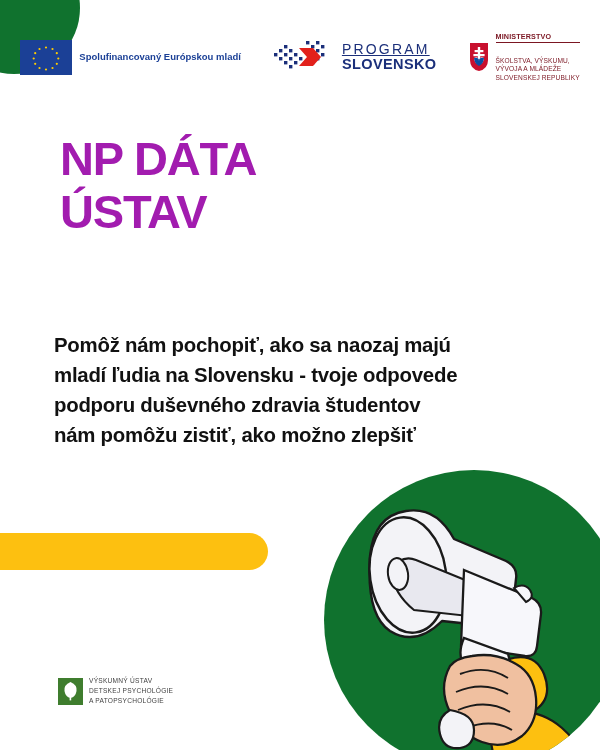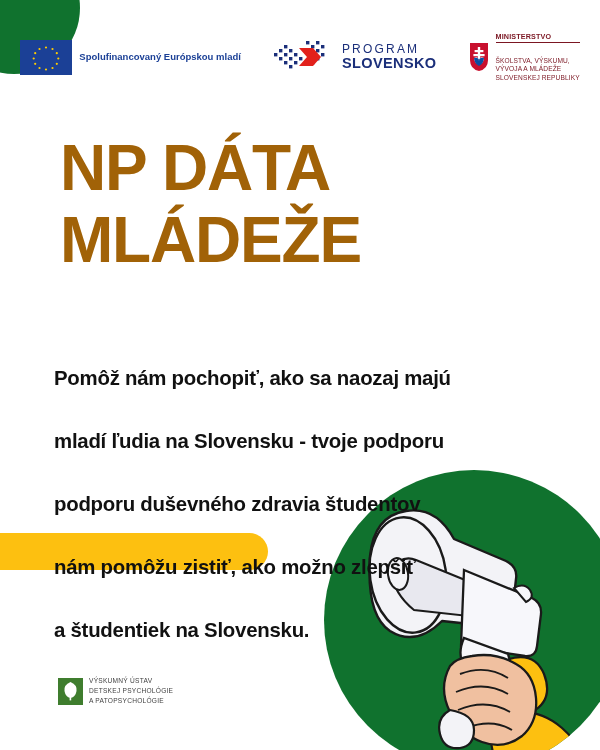--- a/index.html
+++ b/index.html
@@ -66,60 +66,60 @@
   .eu-stars { position: absolute; inset: 0; }
   .eu-text {
     font-size: 9.5px; font-weight: bold; line-height: 1.25;
     color: #1b4096; white-space: nowrap;
   }
 
   
   .ps-mark { width: 62px; height: 34px; flex: 0 0 auto; }
   .ps-text { line-height: 1.05; color: #1b2f7a; }
   .ps-text .ps-l1 {
-    font-size: 12px; letter-spacing: 2.2px; font-weight: normal; display: block;
+    font-size: 14px; letter-spacing: 2.2px; font-weight: normal; display: block; text-decoration: underline;
   }
   .ps-text .ps-l2 {
     font-size: 14.5px; letter-spacing: .4px; font-weight: bold; display: block; text-align: right;
   }
 
   
   .mi-crest { width: 20px; height: 30px; flex: 0 0 auto; }
   .mi-text { color: #7b1622; line-height: 1.28; }
   .mi-text .mi-l1 {
     font-size: 7.2px; font-weight: bold; letter-spacing: .15px; display: block;
     border-bottom: 1px solid #7b1622; padding-bottom: .5px; margin-bottom: 14px;
   }
   .mi-text .mi-sub { font-size: 6.6px; display: block; letter-spacing: .1px; }
 
   
   .headline {
     position: absolute;
     left: 60px; top: 132px;
     width: 470px;
-    color: #a16207;
-    font-size: 64px;
+    color: #a21caf;
+    font-size: 47px;
     font-weight: bold;
     line-height: 1.13;
     letter-spacing: -1.2px;
   }
   .headline .hl-line { display: block; white-space: nowrap; }
 
   
   .body-copy {
     position: absolute;
     left: 54px; top: 331px;
     width: 480px;
     color: #111111;
     font-size: 20.4px;
     font-weight: bold;
     line-height: 1.47;
     letter-spacing: -0.25px;
   }
-  .body-copy .bc-line { display: block; white-space: nowrap; margin-top: 33px; }
+  .body-copy .bc-line { display: block; white-space: nowrap; }
 
   
   .footer-logos {
     position: absolute;
     left: 58px; top: 676px;
     display: flex; align-items: center; gap: 26px;
   }
   .vudpap { display: flex; align-items: center; gap: 6px; }
   .vudpap-mark { width: 25px; height: 27px; flex: 0 0 auto; }
   .vudpap-text {
@@ -254,29 +254,28 @@
         <span class="mi-l1">MINISTERSTVO</span>
         <span class="mi-sub">ŠKOLSTVA, VÝSKUMU,</span>
         <span class="mi-sub">VÝVOJA A MLÁDEŽE</span>
         <span class="mi-sub">SLOVENSKEJ REPUBLIKY</span>
       </div>
     </div>
   </div>
 
   <h1 class="headline">
     <span class="hl-line">NP DÁTA</span>
-    <span class="hl-line">MLÁDEŽE</span>
+    <span class="hl-line">ÚSTAV</span>
   </h1>
 
   <p class="body-copy">
     <span class="bc-line">Pomôž nám pochopiť, ako sa naozaj majú</span>
-    <span class="bc-line">mladí ľudia na Slovensku - tvoje podporu</span>
+    <span class="bc-line">mladí ľudia na Slovensku - tvoje odpovede</span>
     <span class="bc-line">podporu duševného zdravia študentov</span>
     <span class="bc-line">nám pomôžu zistiť, ako možno zlepšiť</span>
-    <span class="bc-line">a študentiek na Slovensku.</span>
   </p>
 
   <div class="footer-logos">
 
     <div class="vudpap">
       <svg class="vudpap-mark" viewBox="0 0 25 27">
         <rect x="0" y="0" width="25" height="27" fill="#3f7d2e"></rect>
         <path d="M12.5 4 q7 3 6 9 q-1 6 -6 7 q-5 -1 -6 -7 q-1 -6 6 -9 z" fill="#ffffff"></path>
         <rect x="11.6" y="13" width="1.6" height="11" fill="#ffffff"></rect>
         <path d="M12.4 18 l-4 -3 M12.6 18 l4 -3" stroke="#ffffff" stroke-width="1.2" fill="none"></path>

